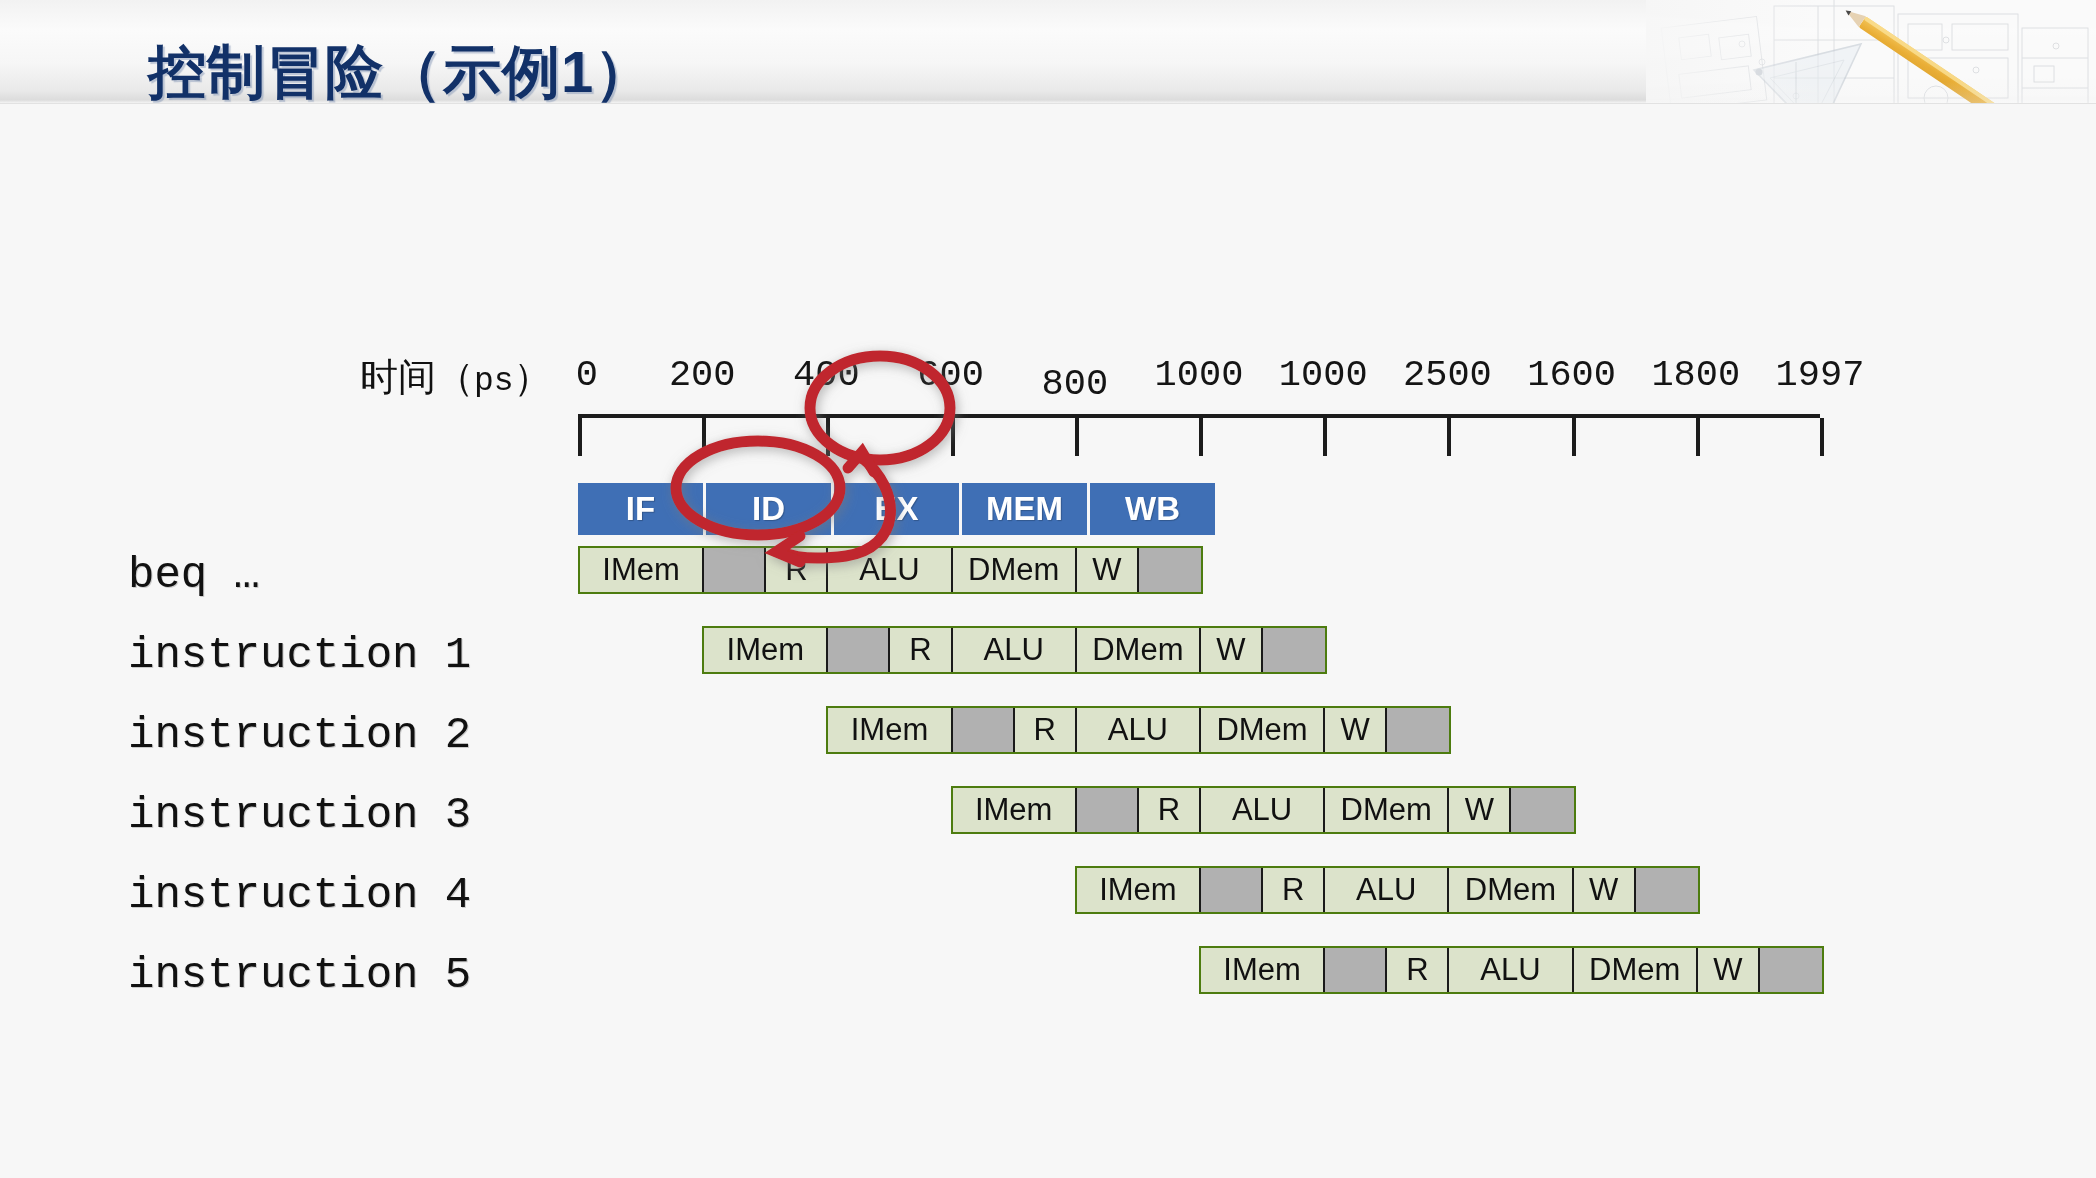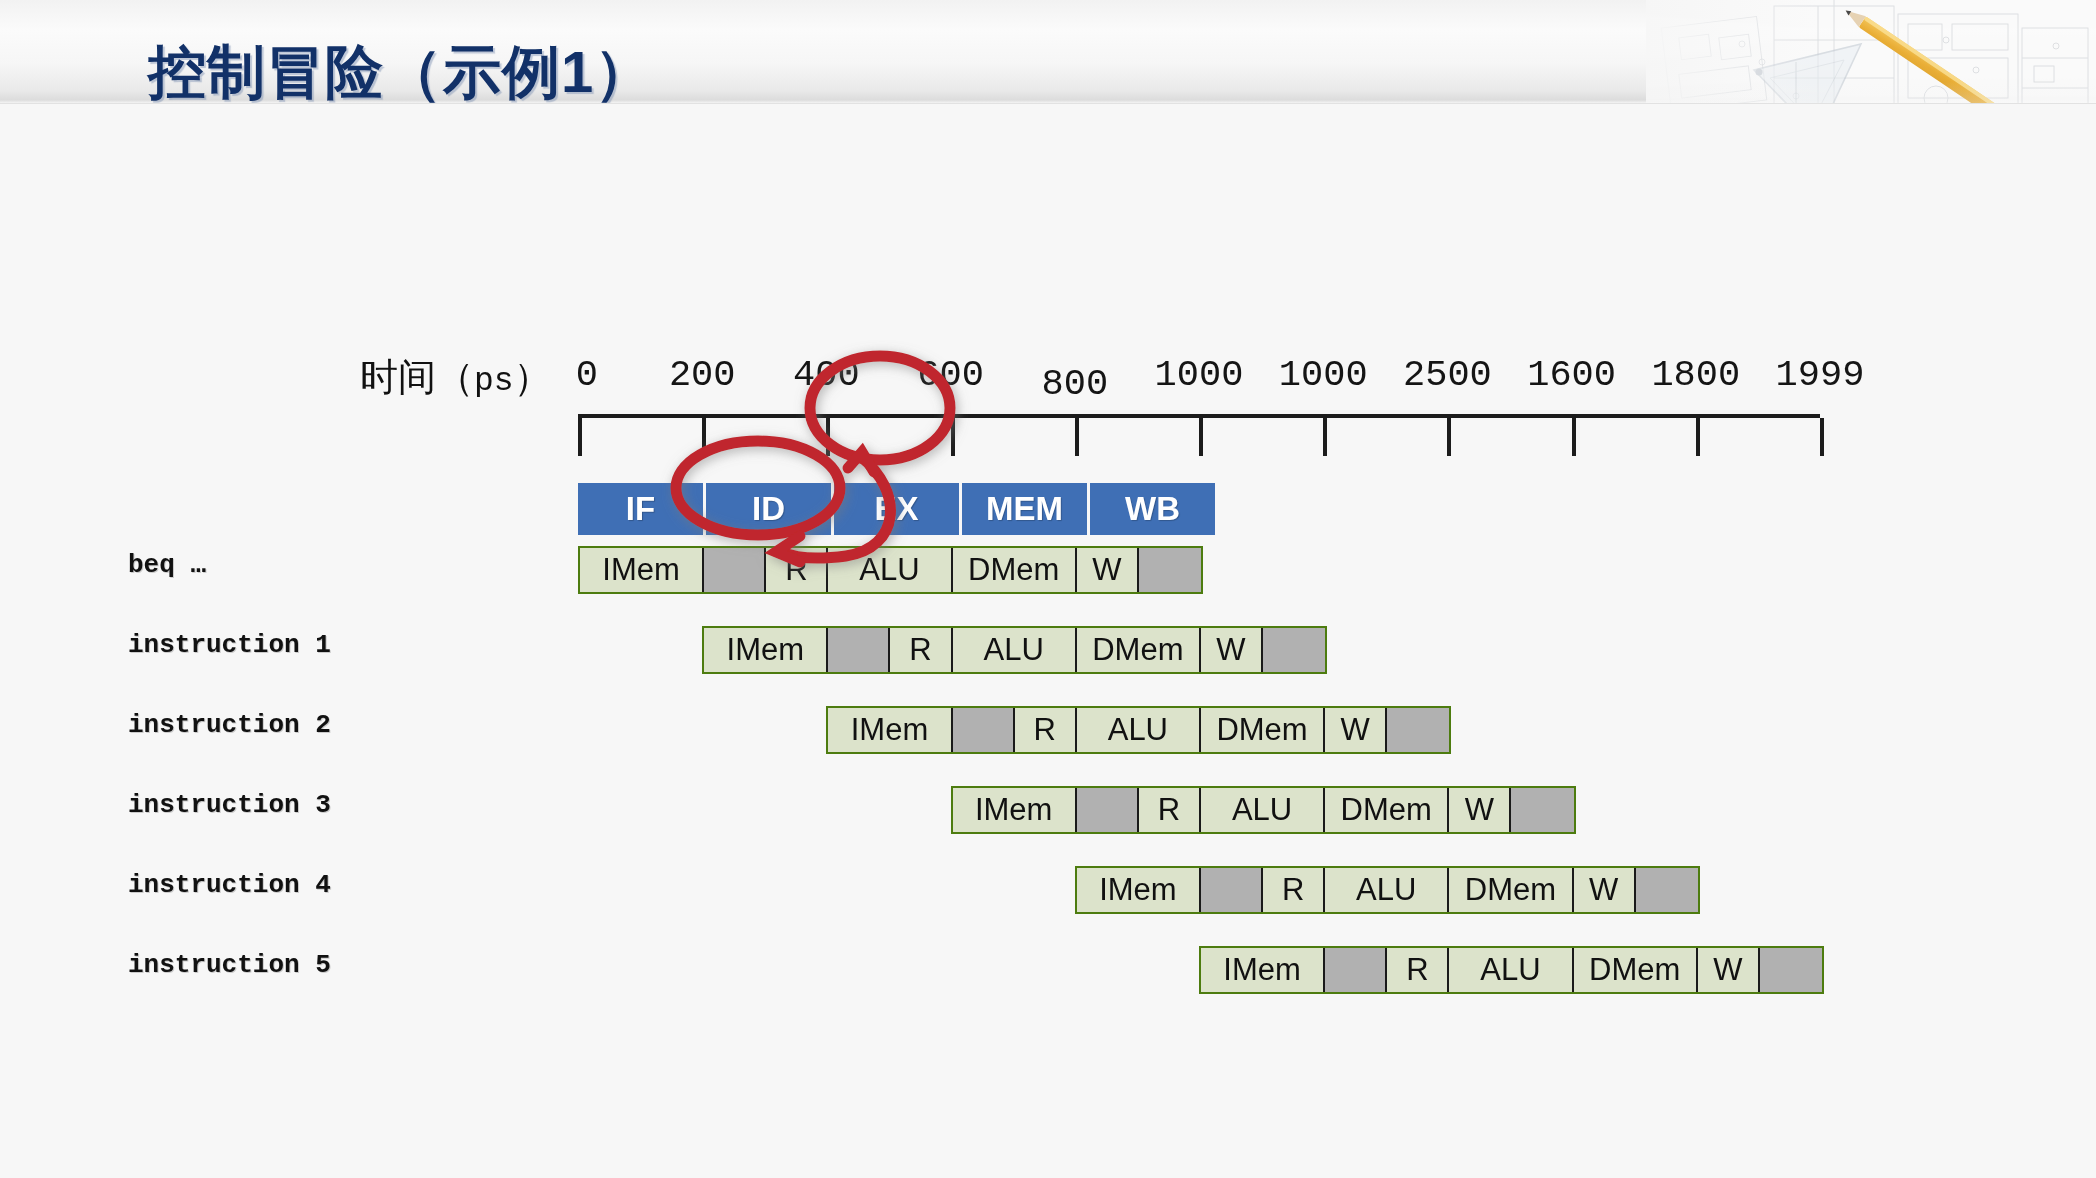--- a/index.html
+++ b/index.html
@@ -105,22 +105,22 @@
     margin-right: 3px;
     text-shadow: 1px 1px 1px rgba(0,0,0,.22);
   }
   .stage-cell:last-child { margin-right: 0; }
 
   
   .row-label {
     position: absolute;
     left: 128px;
     font-family: "Liberation Mono", monospace;
-    font-size: 26px;
-    font-weight: bold;
+    font-size: 44px;
+    font-weight: normal;
     color: #111;
     white-space: nowrap;
     text-shadow: 1px 1px 0 rgba(160,160,160,.5);
   }
 
   
   .pipe-row {
     position: absolute;
     height: 48px;
     display: flex;
@@ -248,21 +248,21 @@
       <div class="tick-label" style="left: 578px; transform: translateX(-10%);">0</div>
       <div class="tick-label" style="left: 702.2px;">200</div>
       <div class="tick-label" style="left: 826.4px;">400</div>
       <div class="tick-label" style="left: 950.6px;">600</div>
       <div class="tick-label" style="left: 1074.8px; margin-top: 9px;">800</div>
       <div class="tick-label" style="left: 1199px;">1000</div>
       <div class="tick-label" style="left: 1323.2px;">1000</div>
       <div class="tick-label" style="left: 1447.4px;">2500</div>
       <div class="tick-label" style="left: 1571.6px;">1600</div>
       <div class="tick-label" style="left: 1695.8px;">1800</div>
-      <div class="tick-label" style="left: 1820px;">1999</div>
+      <div class="tick-label" style="left: 1820px;">1997</div>
     </div>
 
   <div id="ruler">
       <div class="ruler-tick" style="left: 0px;"></div>
       <div class="ruler-tick" style="left: 124.2px;"></div>
       <div class="ruler-tick" style="left: 248.4px;"></div>
       <div class="ruler-tick" style="left: 372.6px;"></div>
       <div class="ruler-tick" style="left: 496.8px;"></div>
       <div class="ruler-tick" style="left: 621px;"></div>
       <div class="ruler-tick" style="left: 745.2px;"></div>

